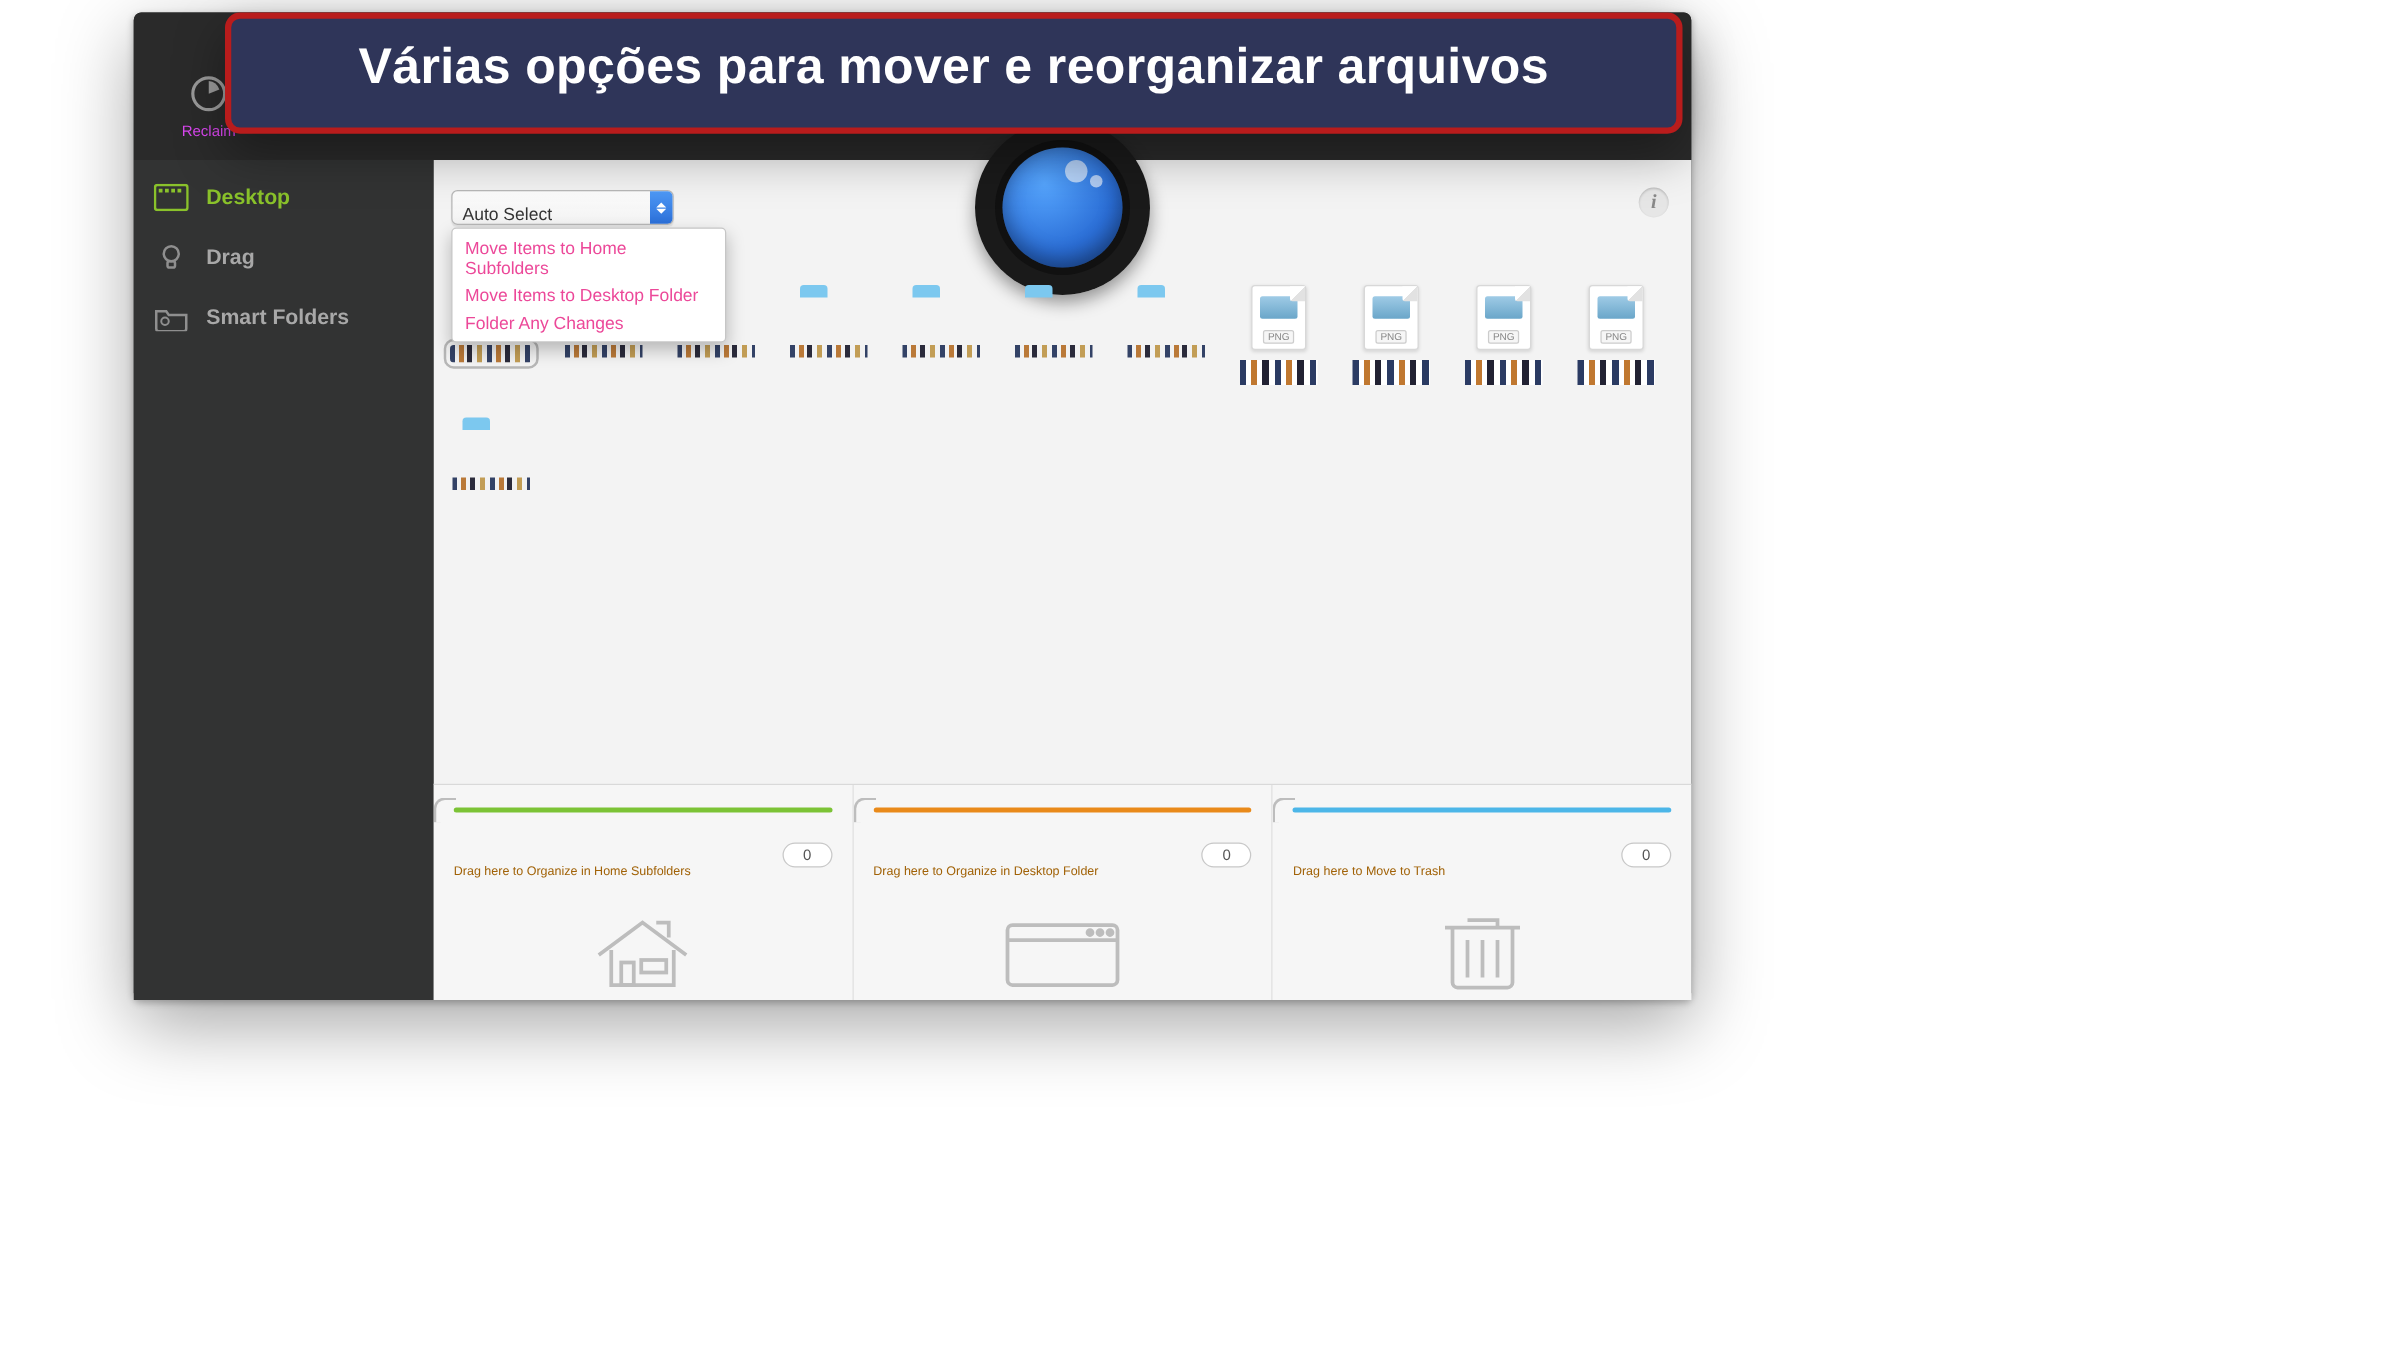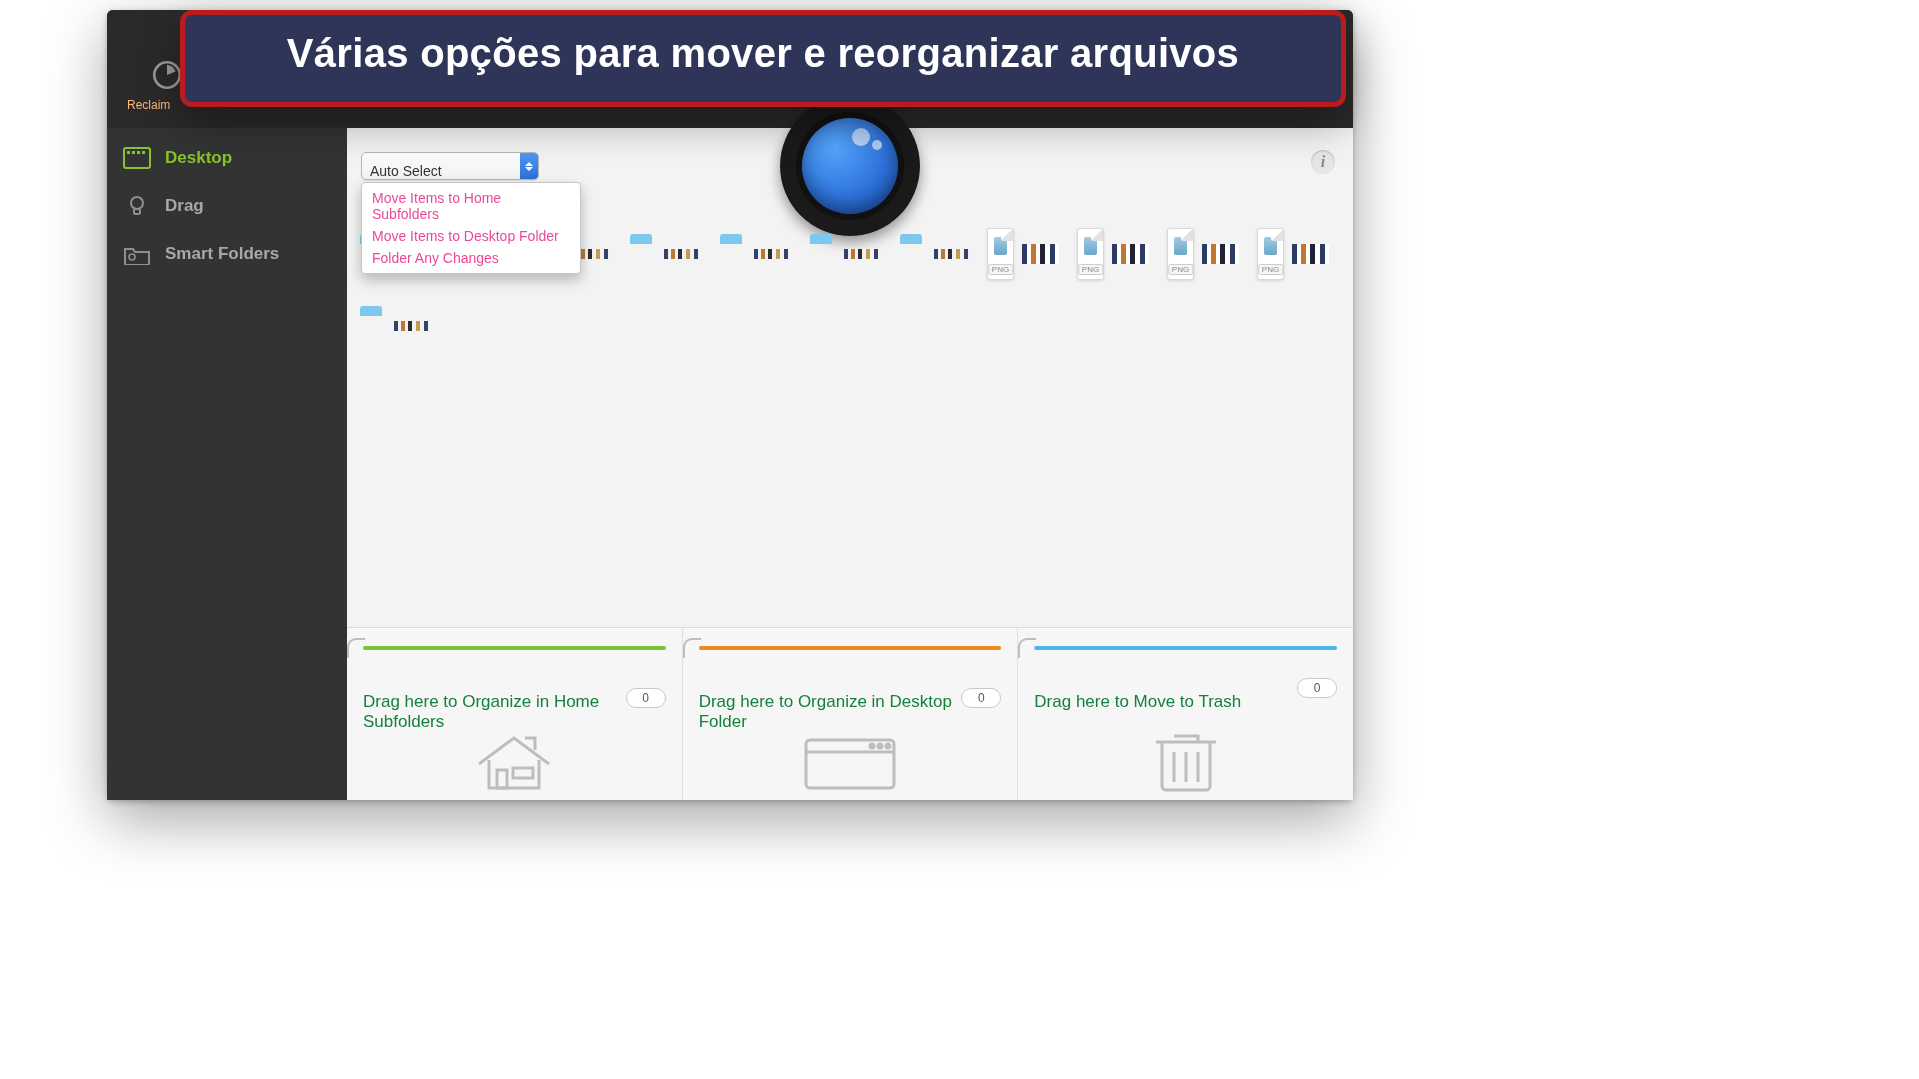--- a/index.html
+++ b/index.html
@@ -31,22 +31,22 @@
   .toolbar {
     height: 118px;
     background: #2a2a2a;
     border-top-left-radius: 6px;
     border-top-right-radius: 6px;
     display: flex;
     align-items: flex-start;
   }
   .tool-item {
     width: 80px;
-    text-align: left;
-    color: #fdba74;
+    text-align: center;
+    color: #d946ef;
     font-size: 12px;
     margin-top: 48px;
     margin-left: 20px;
   }
   .tool-icon {
     width: 34px; height: 34px;
     margin: 0 auto 6px;
   }
   .body {
     display: flex;
@@ -158,21 +158,21 @@
   .grid {
     flex:1;
     padding: 48px 10px 10px 10px;
     display:flex;
     flex-wrap:wrap;
     align-content:flex-start;
     gap: 26px 18px;
   }
   .item {
     width: 72px;
-    display:flex; flex-direction:row; align-items:center;
+    display:flex; flex-direction:column; align-items:center;
     gap:8px;
   }
   .folder-ic {
     width: 52px; height: 40px; position:relative;
   }
   .folder-ic .tab{
     position:absolute; left:3px; top:0; width:22px; height:10px;
     background:#7cc8ef; border-radius:3px 3px 0 0;
   }
   .folder-ic .body{
@@ -235,21 +235,21 @@
     flex:1;
     position:relative;
     border-right:1px solid #e0e0e0;
     padding: 14px 16px 8px;
   }
   .dz:last-child{border-right:none;}
   .dz-topline{
     height:4px; border-radius:3px; margin:4px 0 14px;
   }
   .dz-label-row{display:flex; align-items:center; justify-content:space-between;}
-  .dz-label{ font-size:17px; color:#15803d;margin-top:28px;}
+  .dz-label{ font-size:10px; color:#a16207;margin-top:28px;}
   .dz-count{
     min-width:26px; height:18px; padding:0 6px;
     border:1px solid #c8c8c8; background:#fff;
     border-radius:10px; color:#555; font-size:12px;
     display:flex;align-items:center;justify-content:center;
   }
   .dz-icon{
     position:absolute; left:50%; transform:translateX(-50%);
     bottom:6px;
     opacity:.55;

